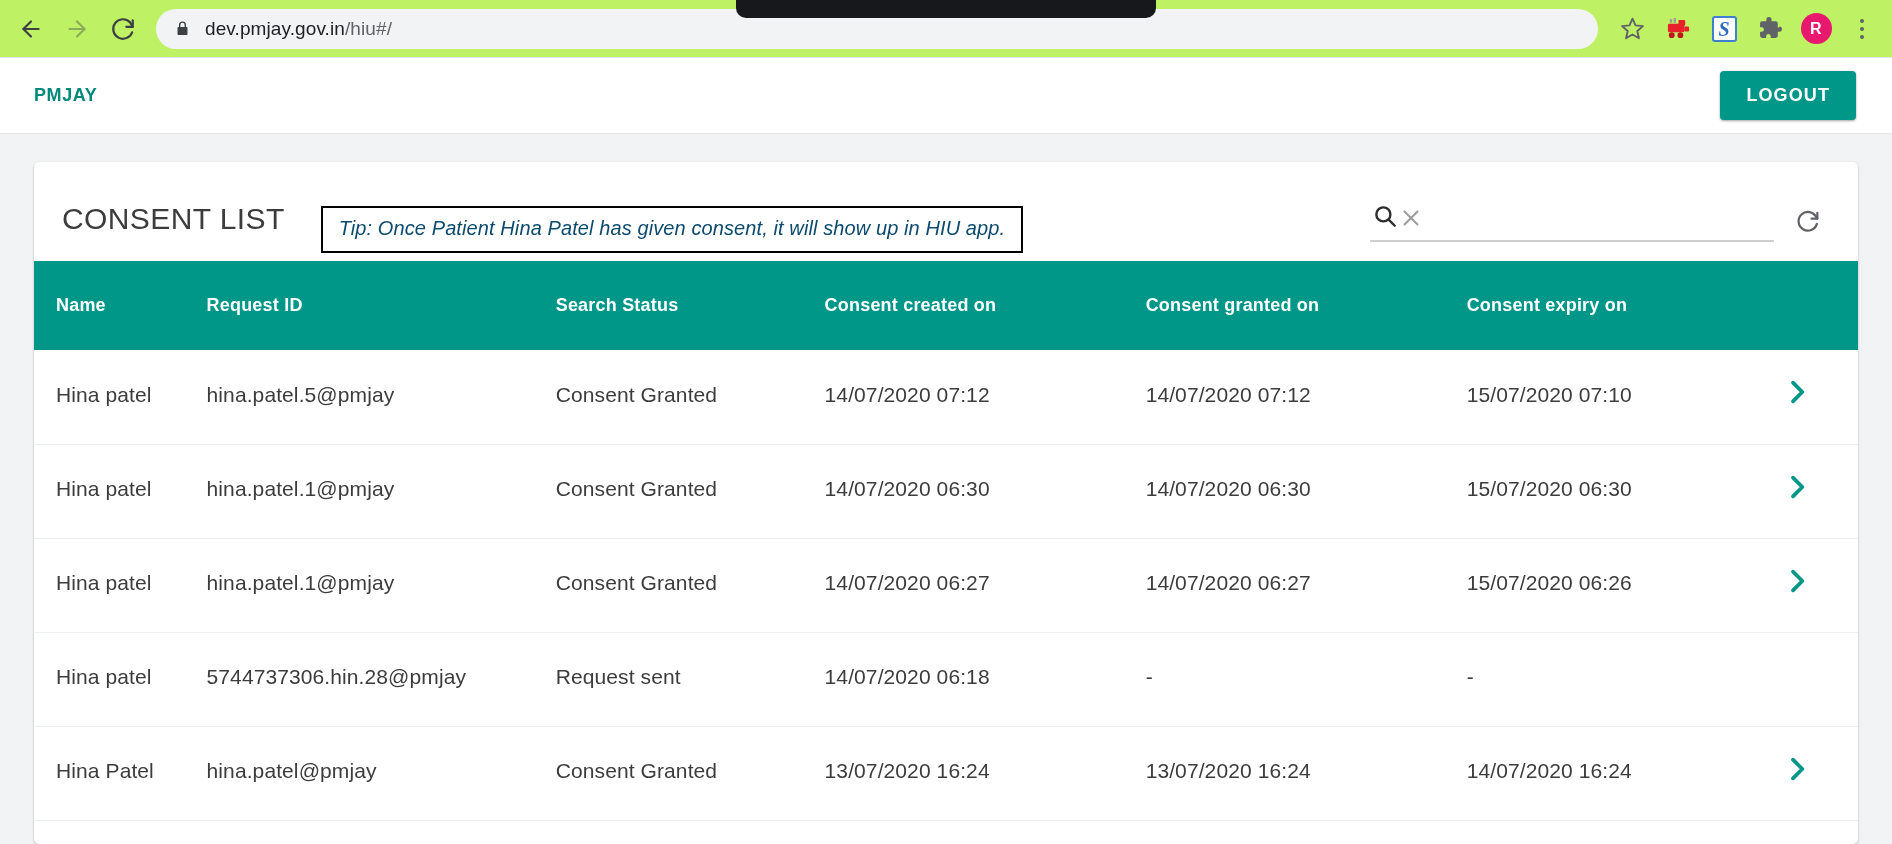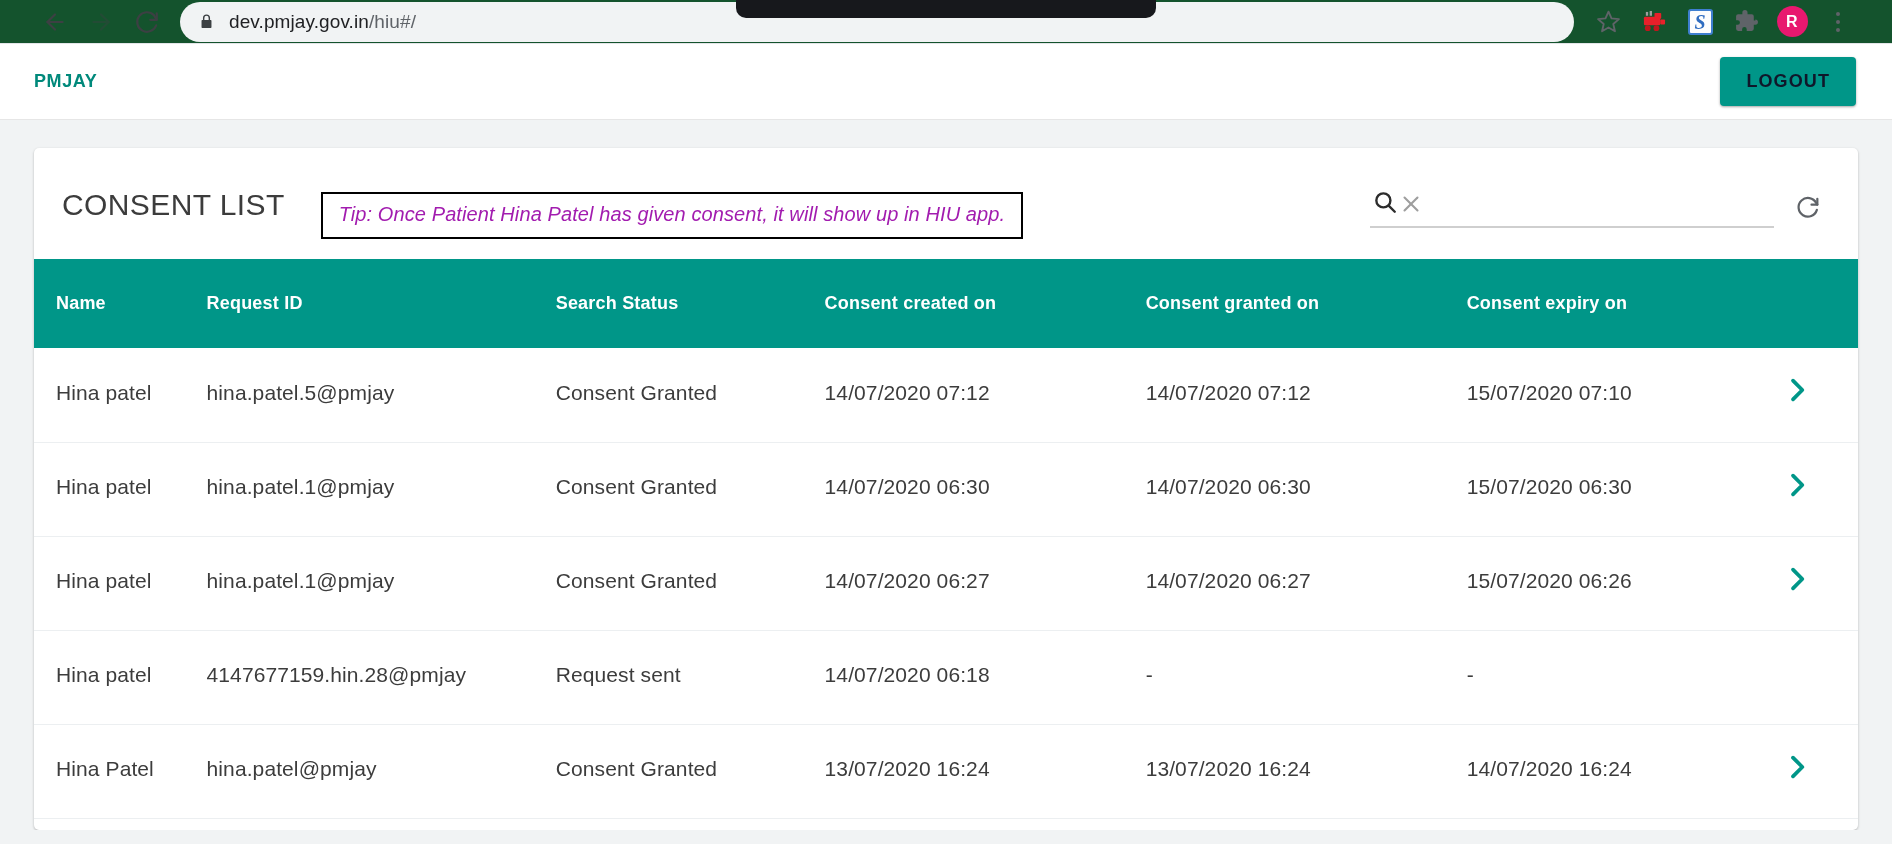--- a/index.html
+++ b/index.html
@@ -9,25 +9,25 @@
     width: 1892px;
     height: 844px;
     overflow: hidden;
     background: #f1f3f4;
     font-family: "Liberation Sans", sans-serif;
   }
 
   
   .browser-top {
     position: relative;
-    height: 44px;
-    background: #14532d;
-    display: flex;
-    align-items: center;
-    padding: 0 32px;
+    height: 58px;
+    background: #bef264;
+    display: flex;
+    align-items: center;
+    padding: 0 8px;
     border-bottom: 1px solid #e3e5e8;
   }
 
   .tabstrip-stub {
     position: absolute;
     top: -8px;
     left: 50%;
     transform: translateX(-50%);
     width: 420px;
     height: 26px;
@@ -149,21 +149,21 @@
     border-bottom: 1px solid #e6e6e6;
   }
   .brand {
     color: #00897b;
     font-size: 18px;
     font-weight: bold;
     letter-spacing: 0.6px;
   }
   .logout-btn {
     background: #009688;
-    color: #0f172a;
+    color: #ffffff;
     border: none;
     border-radius: 4px;
     font-family: "Liberation Sans", sans-serif;
     font-size: 18px;
     font-weight: bold;
     letter-spacing: 1.1px;
     padding: 14px 26px;
     cursor: pointer;
     box-shadow: 0 1px 3px rgba(0,0,0,0.22), 0 1px 2px rgba(0,0,0,0.16);
   }
@@ -180,41 +180,41 @@
     background: #ffffff;
     border-radius: 5px;
     box-shadow: 0 1px 3px rgba(0,0,0,0.17), 0 1px 2px rgba(0,0,0,0.10);
     overflow: hidden;
     height: 100%;
   }
 
   .card-head {
     display: flex;
     align-items: center;
-    padding: 22px 26px 20px 28px;
+    padding: 22px 26px 8px 28px;
     gap: 0;
   }
   .card-title {
     font-size: 30px;
     color: #3c3c3c;
     letter-spacing: 0.4px;
     white-space: nowrap;
     font-weight: normal;
   }
 
   .tip-box {
     border: 2px solid #000000;
     background: #ffffff;
     padding: 9px 16px 11px 16px;
     margin-left: 36px;
     margin-top: 22px;
     white-space: nowrap;
   }
   .tip-text {
-    color: #a21caf;
+    color: #0c4a6e;
     font-style: italic;
     font-size: 20px;
     letter-spacing: 0.1px;
   }
 
   .head-right {
     margin-left: auto;
     display: flex;
     align-items: center;
     gap: 10px;
@@ -470,21 +470,21 @@
             <td>14/07/2020 06:27</td>
             <td>15/07/2020 06:26</td>
             <td class="td-arrow"><button class="chev-btn">
                 <svg width="32" height="32" viewBox="0 0 24 24" fill="none" stroke="#009688" stroke-width="2.8" stroke-linecap="round" stroke-linejoin="round">
                   <path d="M9 5l7 7-7 7"></path>
                 </svg>
               </button></td>
           </tr>
           <tr>
             <td>Hina patel</td>
-            <td>4147677159.hin.28@pmjay</td>
+            <td>5744737306.hin.28@pmjay</td>
             <td>Request sent</td>
             <td>14/07/2020 06:18</td>
             <td>-</td>
             <td>-</td>
             <td class="td-arrow"></td>
           </tr>
           <tr>
             <td>Hina Patel</td>
             <td>hina.patel@pmjay</td>
             <td>Consent Granted</td>

